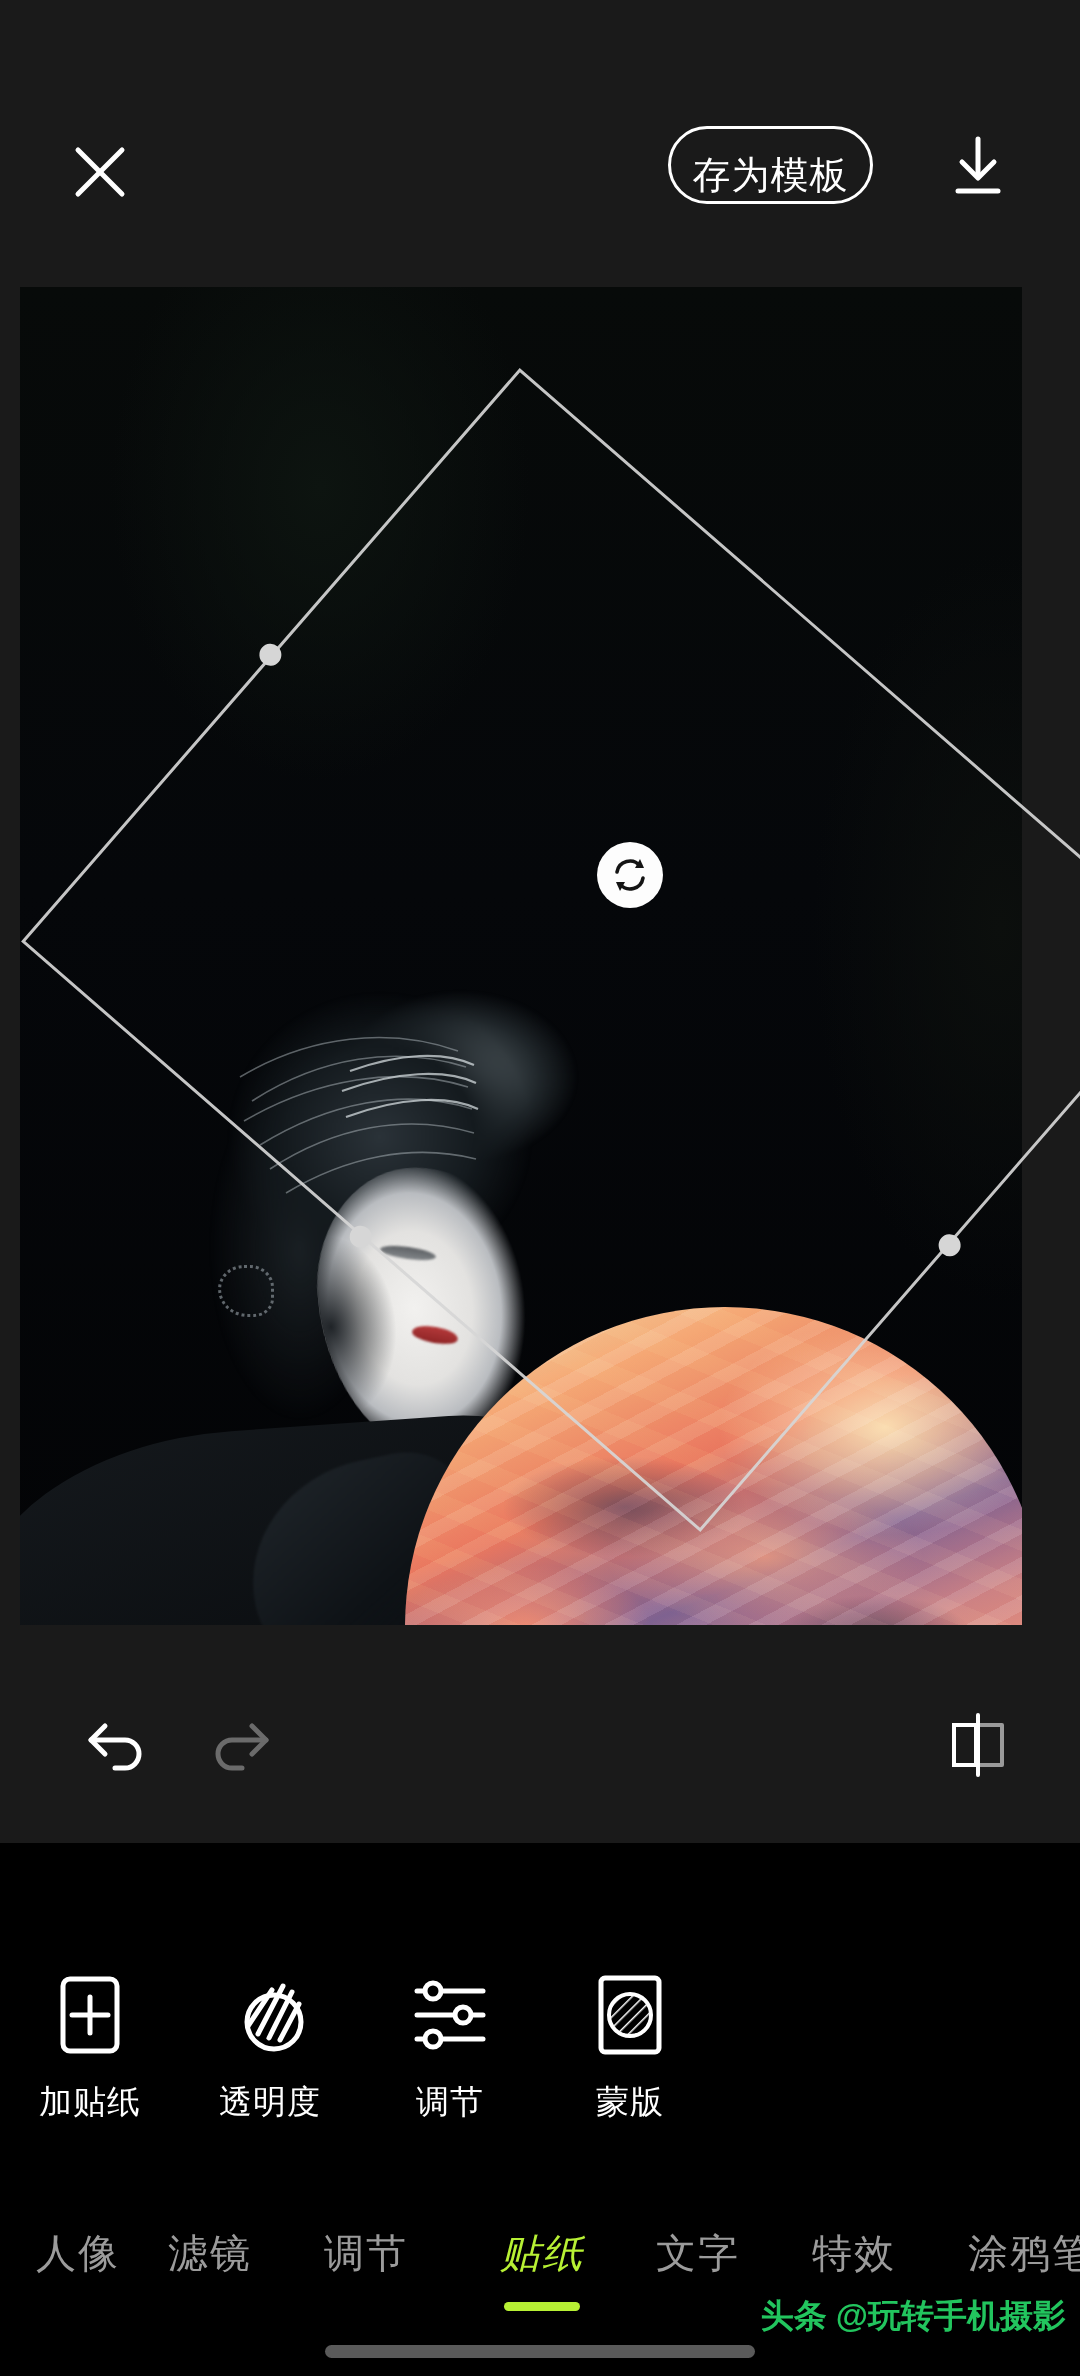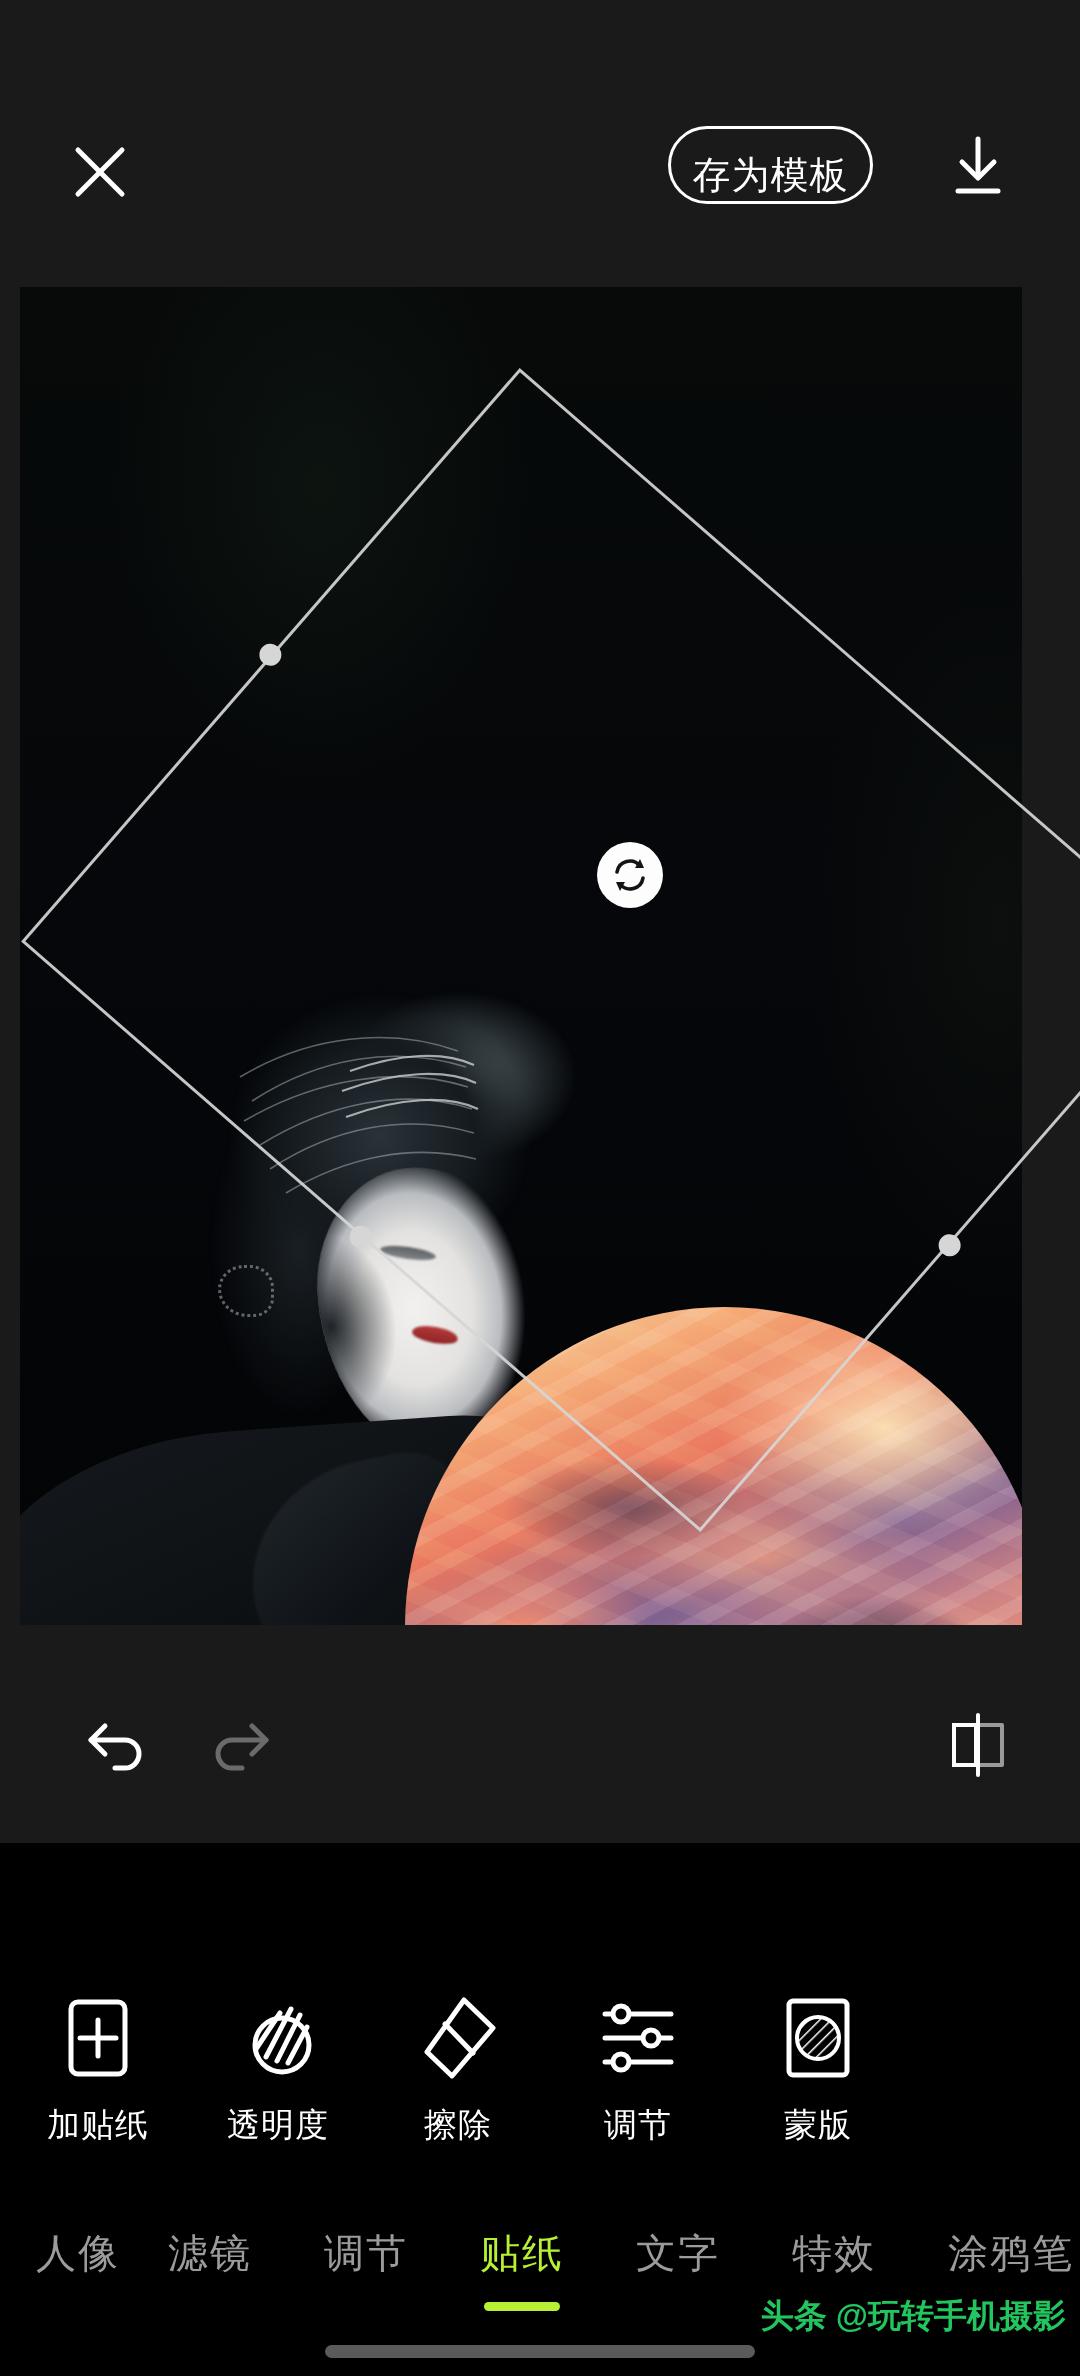--- a/index.html
+++ b/index.html
@@ -220,22 +220,21 @@
 
   
   #bottom-panel{
     position:absolute; left:0; top:1843px;
     width:1080px; height:533px;
     background:#000000;
   }
   #tool-row{
     position:absolute; left:0; top:105px;
     width:1080px; height:200px;
-    display:flex; align-items:flex-end;
-    padding-left:8px;
+    display:flex; align-items:center;
   }
   .tool{
     width:180px; flex:0 0 180px;
     display:flex; flex-direction:column; align-items:center; gap:22px;
   }
   .tool .ic{ width:86px; height:86px; display:flex; align-items:center; justify-content:center; }
   .tool .tl{ color:#ffffff; font-size:33px; letter-spacing:1px; white-space:nowrap; }
 
   #tab-row{
     position:absolute; left:0; top:355px;
@@ -395,29 +394,20 @@
               <line x1="20" y1="52" x2="44" y2="16"></line>
               <line x1="30" y1="60" x2="55" y2="12"></line>
               <line x1="41" y1="64" x2="64" y2="18"></line>
               <line x1="52" y1="66" x2="71" y2="30"></line>
             </g>
           </svg>
         </span>
         <span class="tl">透明度</span>
       </div>
 
-      <div class="tool">
-        <span class="ic">
-          <svg width="78" height="84" viewBox="0 0 78 84">
-            <polygon points="45,4 74,32 33,80 8,56" fill="none" stroke="#fff" stroke-width="5" stroke-linejoin="round"></polygon>
-            <line x1="26" y1="28" x2="54" y2="57" stroke="#fff" stroke-width="5" stroke-linecap="round"></line>
-          </svg>
-        </span>
-        <span class="tl">擦除</span>
-      </div>
 
       <div class="tool">
         <span class="ic">
           <svg width="78" height="78" viewBox="0 0 78 78">
             <g stroke="#fff" stroke-width="5" stroke-linecap="round">
               <line x1="6" y1="15" x2="72" y2="15"></line>
               <line x1="6" y1="39" x2="72" y2="39"></line>
               <line x1="6" y1="63" x2="72" y2="63"></line>
             </g>
             <circle cx="22" cy="15" r="8" fill="#000" stroke="#fff" stroke-width="5"></circle>
@@ -451,21 +441,21 @@
 
       </div>
       <div class="tab" style="margin-left:48px;font-family:Liberation Serif, serif;">
         <span>滤镜</span>
 
       </div>
       <div class="tab" style="margin-left:72px;">
         <span>调节</span>
 
       </div>
-      <div class="tab active" style="margin-left:72px;">
+      <div class="tab active" style="margin-left:92px;font-style:italic;">
         <span>贴纸</span>
         <span class="underline"></span>
       </div>
       <div class="tab" style="margin-left:72px;">
         <span>文字</span>
 
       </div>
       <div class="tab" style="margin-left:72px;">
         <span>特效</span>
 

